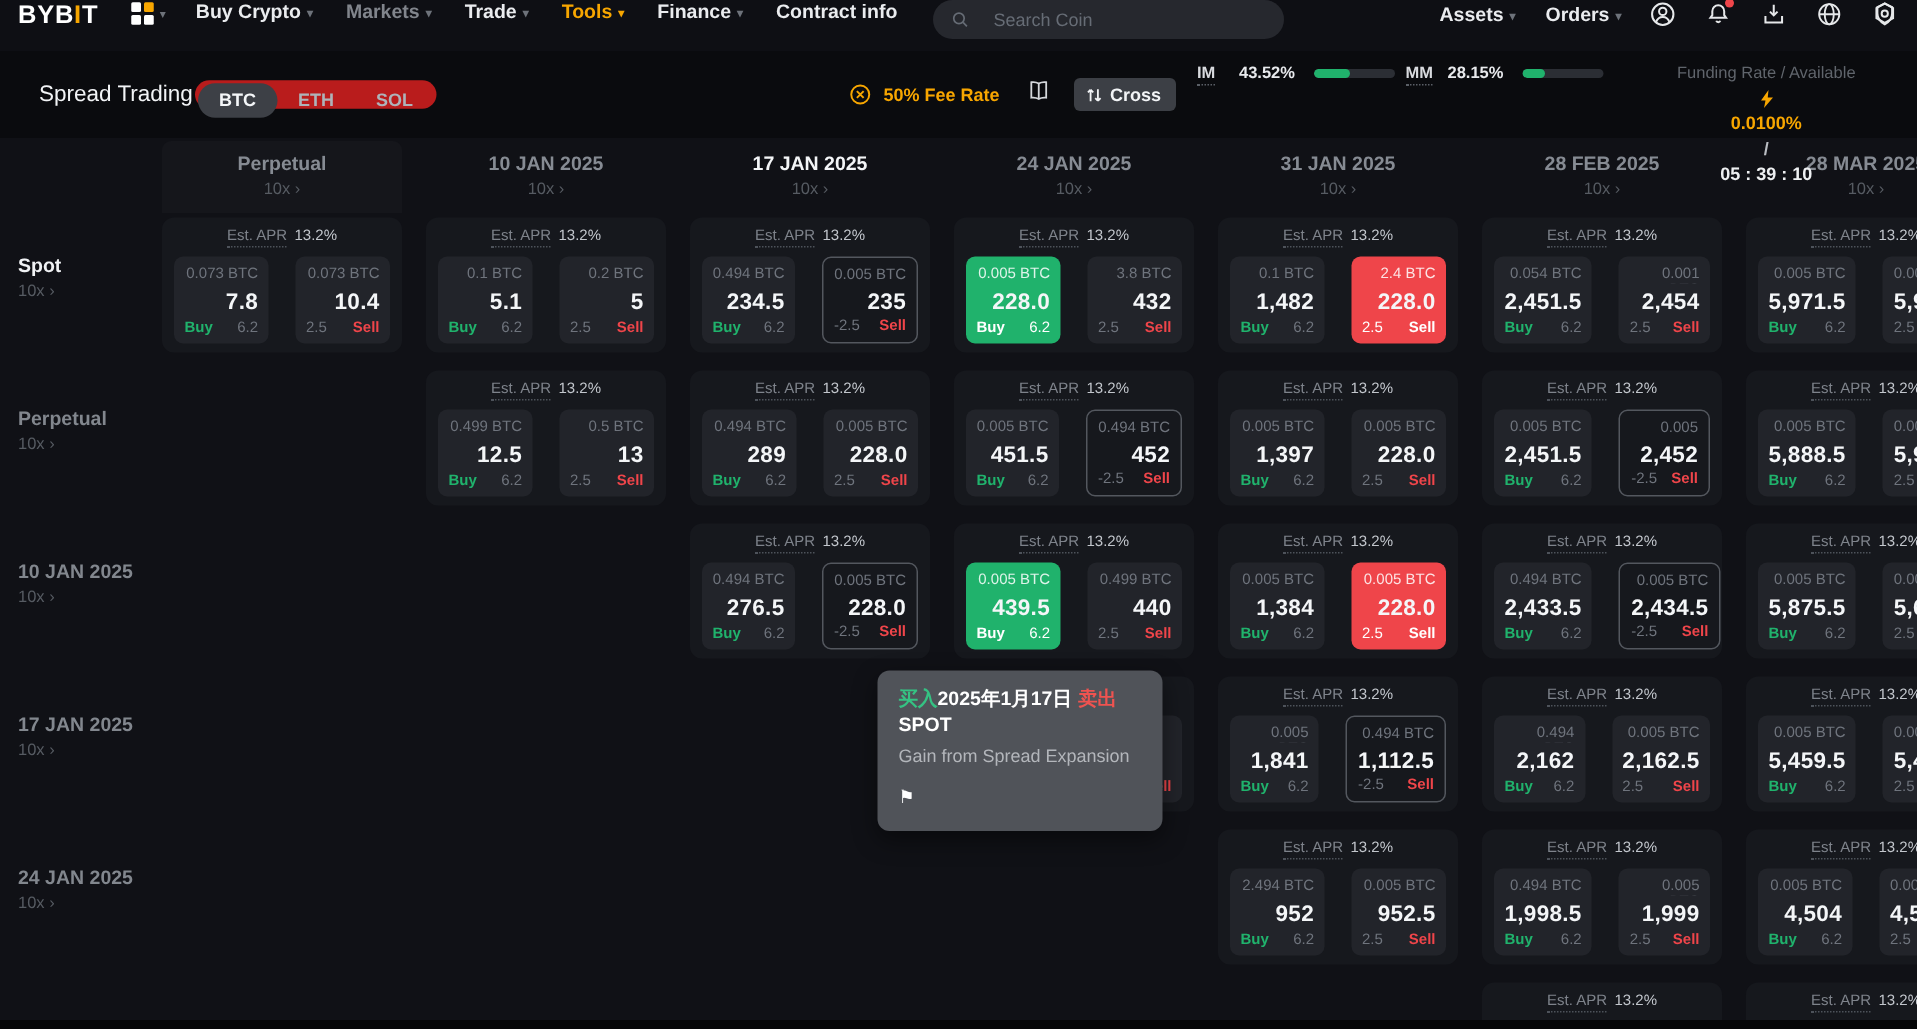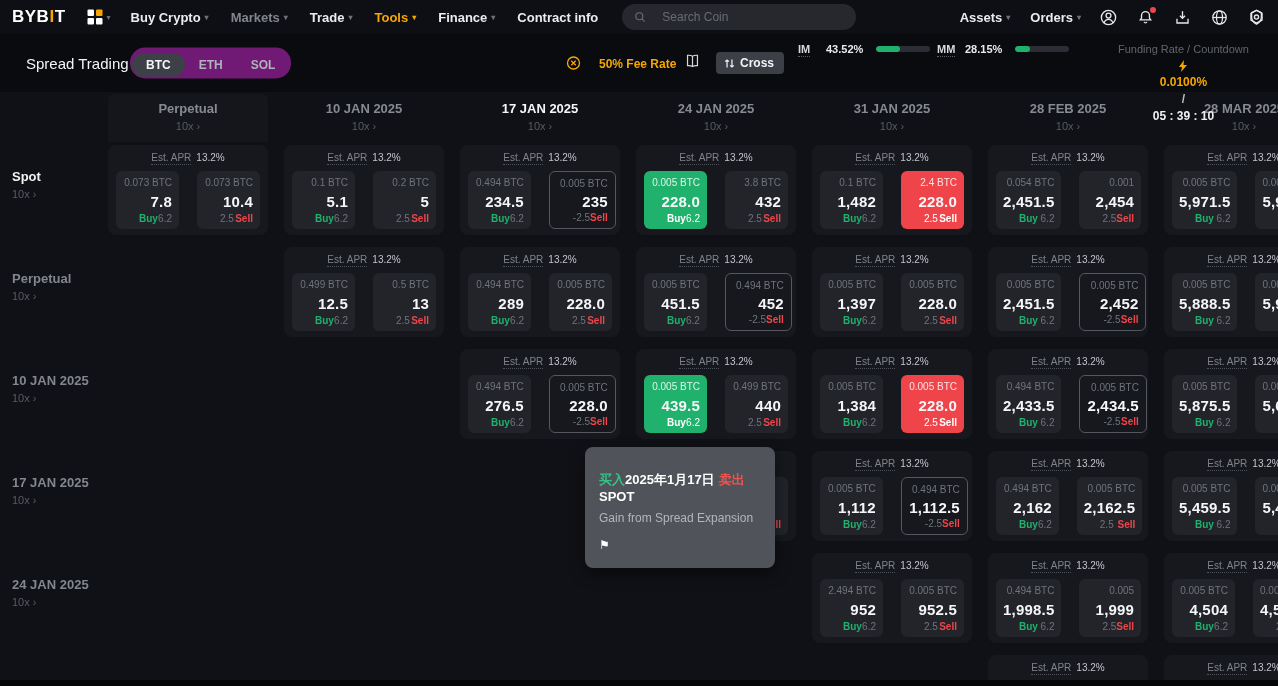--- a/index.html
+++ b/index.html
@@ -9,22 +9,22 @@
     background:#101116;
     font-family:"Liberation Sans", sans-serif;
     color:#eef0f2;
     -webkit-font-smoothing:antialiased;
   }
   [data-interactable="true"] { cursor:pointer; }
 
   
   .topnav {
     position:absolute; top:0; left:0; right:0; height:34px;
-    background:#0e0f14; display:flex; align-items:center;
-    padding:16px 12px; gap:20px; z-index:30; white-space:nowrap;
+    background:#0e0f14; display:flex; align-items:flex-start;
+    padding:0 12px; gap:20px; z-index:30; white-space:nowrap;
   }
   .logo { font-size:17px; font-weight:bold; letter-spacing:.5px; color:#fff; display:flex; }
   .logo .accent { color:#f7a600; }
   .apps { display:flex; align-items:center; gap:3px; }
   .nav-left { display:flex; align-items:center; gap:22px; }
   .nav-item { display:flex; align-items:center; gap:4px; font-size:13px; font-weight:700; color:#eaecef; }
   .nav-item.muted .nav-label { color:#81858c; }
   .nav-item.active .nav-label { color:#f7a600; }
   .caret { font-size:8px; color:#6d727a; line-height:1; padding-top:2px; }
   .nav-item.active .caret { color:#f7a600; }
@@ -40,25 +40,25 @@
   .search input::placeholder { color:#666c75; }
   .nav-right { margin-left:auto; display:flex; align-items:center; gap:18px; }
   .icon { display:flex; align-items:center; color:#e6e8ea; position:relative; }
   .bell-dot { position:absolute; top:-1px; right:-1px; width:6px; height:6px; border-radius:50%; background:#ef454a; }
 
   
   .subbar { position:absolute; top:34px; left:0; right:0; height:58px; background:#0a0b0e; z-index:20; }
   .sb-title { position:absolute; left:26px; top:50%; transform:translateY(-50%); font-size:15px; font-weight:normal; color:#f2f4f6; }
   .coin-tabs {
     position:absolute; left:130px; top:50%; transform:translateY(-50%);
-    display:flex; background:#701a75; border-radius:15px; padding:2px; height:31px; align-items:flex-end;
+    display:flex; background:#b91c1c; border-radius:15px; padding:2px; height:19px; align-items:flex-start;
   }
   .coin-tab { font-size:12px; font-weight:bold; color:#aeb3b9; padding:0 14px; height:23px; line-height:23px; border-radius:12px; }
   .coin-tab.active { background:#3d4046; color:#f4f6f8; }
-  .fee { position:absolute; left:566px; top:50%; transform:translateY(-50%); display:flex; align-items:center; gap:18px;
+  .fee { position:absolute; left:566px; top:50%; transform:translateY(-50%); display:flex; align-items:center; gap:8px;
          color:#f7a600; font-size:12px; font-weight:bold; }
   .book-wrap { position:absolute; left:684px; top:50%; transform:translateY(-50%); color:#d5d8dc; }
   .cross-btn { position:absolute; left:716px; top:50%; transform:translateY(-50%);
     display:flex; align-items:center; gap:4px; background:#3c3f45; color:#f2f4f6;
     font-size:12px; font-weight:bold; border-radius:4px; padding:4px 10px 4px 7px; }
   .risk { position:absolute; left:798px; top:9px; display:flex; flex-direction:row; gap:7px; }
   .risk-row { display:flex; align-items:center; font-size:11px; }
   .risk-lbl { width:28px; font-weight:bold; color:#d8dade; }
   .risk-lbl span { border-bottom:1px dotted #5a5f66; padding-bottom:1px; }
   .risk-val { width:50px; font-weight:bold; color:#e8eaed; }
@@ -90,37 +90,37 @@
 
   .cell { position:absolute; width:160px; height:90px; background:#16181d; border-radius:8px; padding-top:7px; }
   .apr { display:flex; justify-content:center; gap:5px; font-size:10px; height:14px; align-items:flex-start; }
   .apr-lbl { color:#7e838b; border-bottom:1px dotted #4d525a; padding-bottom:1px; }
   .apr-val { color:#c2c6cc; }
   .boxes { display:flex; gap:18px; padding:5px 8px 0; }
   .box { flex:1; height:58px; background:#22242a; border-radius:6px; padding:6px 7px 5px;
          display:flex; flex-direction:column; justify-content:space-between; }
   .amt { font-size:10px; color:#6f747d; text-align:right; height:12px; overflow:hidden; }
   .price { font-size:15px; font-weight:bold; color:#f4f6f8; text-align:right; letter-spacing:.2px; white-space:nowrap; }
-  .foot { display:flex; justify-content:space-between; font-size:10px;margin-left:16px; }
+  .foot { display:flex; justify-content:space-between; font-size:10px; }
   .side-lbl { font-weight:bold; }
   .buy-lbl { color:#20b26c; }
   .sell-lbl { color:#ef454a; }
   .qty { color:#6f747d; }
   .box.green { background:#20b26c; }
   .box.red { background:#ef454a; }
   .box.green .amt, .box.red .amt { color:rgba(255,255,255,.85); }
   .box.green .qty, .box.red .qty,
   .box.green .side-lbl, .box.red .side-lbl { color:#fff; }
   .box.outline { background:transparent; border:1px solid #53575e; }
   .box.cut .amt, .box.cut .price { text-align:left; }
 
   
   .tooltip {
     position:absolute; left:585px; top:447px; width:190px; z-index:40;
-    background:#505359; border-radius:8px; padding:24px 14px 14px;
+    background:#505359; border-radius:8px; padding:10px 14px 14px;
     box-shadow:0 6px 16px rgba(0,0,0,.45);
   }
   .t-line1 { font-size:13px; font-weight:bold; color:#fff; }
   .t-buy { color:#35c283; }
   .t-sell { color:#ef5350; margin-left:4px; }
   .t-sub { font-size:12px; color:#b3b6bb; margin-top:7px; }
   .t-body { display:flex; gap:7px; margin-top:12px; font-size:12px; color:#eef0f2; line-height:1.45; }
   .t-flag { color:#fff; font-size:12px; line-height:1.45; }
 
   .bottom-strip { position:absolute; left:0; right:0; bottom:0; height:6px; background:#050608; z-index:35; }
@@ -267,21 +267,21 @@
       <div class="risk-lbl" data-interactable="true"><span>MM</span></div>
       <div class="risk-val" data-interactable="false">28.15%</div>
       <div class="bar" data-interactable="false">
           <div class="bar-fill" id="mm-fill" style="width: 28.15%;"></div>
         </div>
     </div>
   </div>
 
 
   <div class="funding" data-interactable="false">
-    <div class="f-label" data-interactable="false">Funding Rate / Countdown</div>
+    <div class="f-label" data-interactable="false">Funding Rate / Available</div>
     <div class="f-vals" data-interactable="false">
       <svg width="10" height="12" viewBox="0 0 10 12" data-interactable="false">
         <path d="M6 0L1 7h3l-1 5 6-7H5.5z" fill="#f7a600"></path>
       </svg>
       <span class="f-rate" data-interactable="false">0.0100%</span>
       <span class="f-slash" data-interactable="false">/</span>
       <span class="f-time" data-interactable="false">05 : 39 : 10</span>
     </div>
   </div>
 </div>
@@ -789,21 +789,21 @@
       </div>
     </div>
     <div class="cell" data-interactable="false" style="left: 812px; top: 451px;">
       <div class="apr" data-interactable="false">
         <span class="apr-lbl" data-interactable="true">Est. APR</span>
         <span class="apr-val" data-interactable="false">13.2%</span>
       </div>
       <div class="boxes" data-interactable="false">
         <div class="box buy" data-interactable="true">
           <div class="amt" data-interactable="false">0.005 BTC</div>
-          <div class="price" data-interactable="false">1,112</div>
+          <div class="price" data-interactable="false">1,841</div>
           <div class="foot" data-interactable="false">
             <span class="side-lbl buy-lbl" data-interactable="false">Buy</span>
             <span class="qty" data-interactable="false">6.2</span>
           </div>
         </div>
         <div class="box sell outline" data-interactable="true">
           <div class="amt" data-interactable="false">0.494 BTC</div>
           <div class="price" data-interactable="false">1,112.5</div>
           <div class="foot" data-interactable="false">
             <span class="qty" data-interactable="false">-2.5</span>

